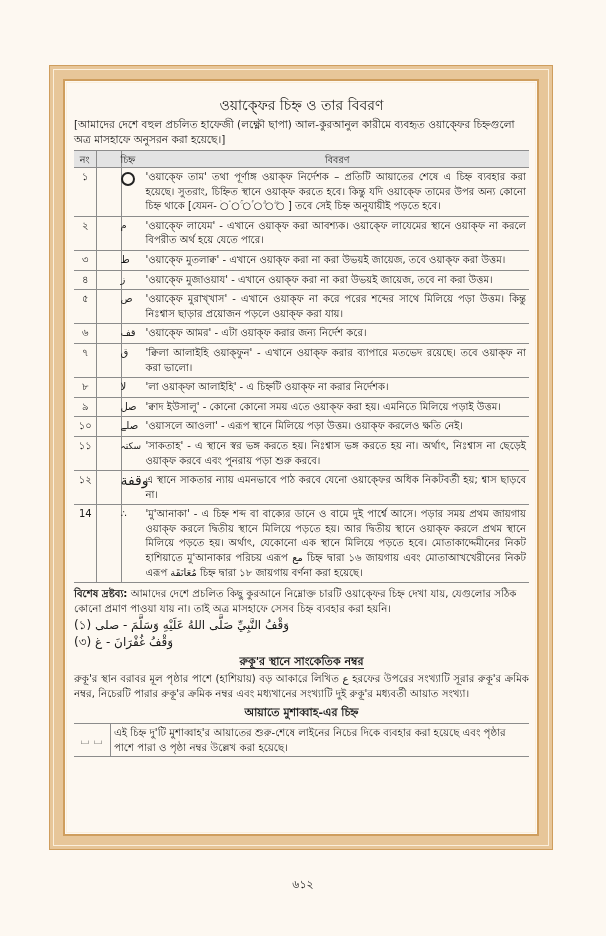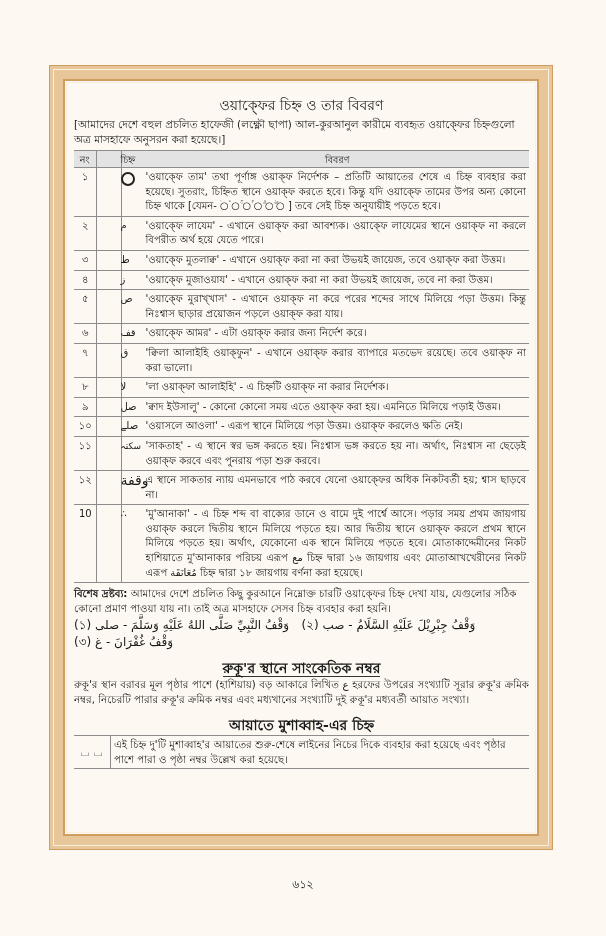--- a/index.html
+++ b/index.html
@@ -62,21 +62,21 @@
     margin-top: 2px;
   }
   .mini-circles { letter-spacing: 1px; font-size: 10px; }
   .note { margin-top: 3px; font-size: 10.2px; line-height: 15px; }
   .note b { font-weight: bold; }
   .arabic-line {
     display: flex; font-size: 12px; line-height: 16px; margin-top: 1px;
   }
   .arabic-line .cell { flex: 1; white-space: nowrap; }
   .subhead {
-    text-align: center; font-size: 14px; font-weight: bold; line-height: 18px; margin-top: 9px;
+    text-align: center; font-size: 11px; font-weight: bold; line-height: 18px; margin-top: 3px;
   }
   .subhead.underline span { border-bottom: 1px solid #333; }
   .para { text-align: justify; font-size: 10.2px; line-height: 15px; }
   table.mush { width: 100%; border-collapse: collapse; table-layout: fixed; margin-top: 1px; }
   table.mush td {
     border-top: 1.5px solid #8c8c8c; border-bottom: 1.5px solid #8c8c8c;
     font-size: 10.2px; line-height: 15px; padding: 1px 3px; vertical-align: middle;
   }
   table.mush td.mark { width: 30px; text-align: center; border-right: 1px solid #8c8c8c; letter-spacing: 1px; }
   .page-number {
@@ -165,39 +165,35 @@
             <td class="no">১১</td>
             <td class="sign" style="font-size:9px">سکتہ</td>
             <td class="desc">'সাকতাহ' - এ স্থানে স্বর ভঙ্গ করতে হয়। নিঃশ্বাস ভঙ্গ করতে হয় না। অর্থাৎ, নিঃশ্বাস না ছেড়েই ওয়াক্ফ করবে এবং পুনরায় পড়া শুরু করবে।</td>
           </tr>
           <tr>
             <td class="no">১২</td>
             <td class="sign" style="font-size:14px">وقفة</td>
             <td class="desc">এ স্থানে সাকতার ন্যায় এমনভাবে পাঠ করবে যেনো ওয়াক্ফের অধিক নিকটবর্তী হয়; শ্বাস ছাড়বে না।</td>
           </tr>
           <tr>
-            <td class="no">10</td>
+            <td class="no">14</td>
             <td class="sign">∴</td>
             <td class="desc">'মু'আনাকা' - এ চিহ্ন শব্দ বা বাক্যের ডানে ও বামে দুই পার্শ্বে আসে। পড়ার সময় প্রথম জায়গায় ওয়াক্ফ করলে দ্বিতীয় স্থানে মিলিয়ে পড়তে হয়। আর দ্বিতীয় স্থানে ওয়াক্ফ করলে প্রথম স্থানে মিলিয়ে পড়তে হয়। অর্থাৎ, যেকোনো এক স্থানে মিলিয়ে পড়তে হবে। মোতাকাদ্দেমীনের নিকট হাশিয়াতে মু'আনাকার পরিচয় এরূপ مع চিহ্ন দ্বারা ১৬ জায়গায় এবং মোতাআখখেরীনের নিকট এরূপ مُعَانَقَة চিহ্ন দ্বারা ১৮ জায়গায় বর্ণনা করা হয়েছে।</td>
           </tr>
         </tbody>
       </table>
 
       <div class="note">
         <b>বিশেষ দ্রষ্টব্য:</b>
         <span>আমাদের দেশে প্রচলিত কিছু কুরআনে নিম্নোক্ত চারটি ওয়াক্ফের চিহ্ন দেখা যায়, যেগুলোর সঠিক কোনো প্রমাণ পাওয়া যায় না। তাই অত্র মাসহাফে সেসব চিহ্ন ব্যবহার করা হয়নি।</span>
       </div>
       <div class="arabic-line">
         <div class="cell">
           <span>(১)</span>
           <span dir="rtl">وَقْفُ النَّبِيِّ صَلَّى اللهُ عَلَيْهِ وَسَلَّمَ - صلى</span>
-        </div>
-        <div class="cell">
-          <span>(২)</span>
-          <span dir="rtl">وَقْفُ جِبْرِيْلَ عَلَيْهِ السَّلَامُ - صب</span>
         </div>
       </div>
       <div class="arabic-line">
         <div class="cell">
           <span>(৩)</span>
           <span dir="rtl">وَقْفُ غُفْرَانَ - غ</span>
         </div>
       </div>
 
       <div class="subhead underline">

